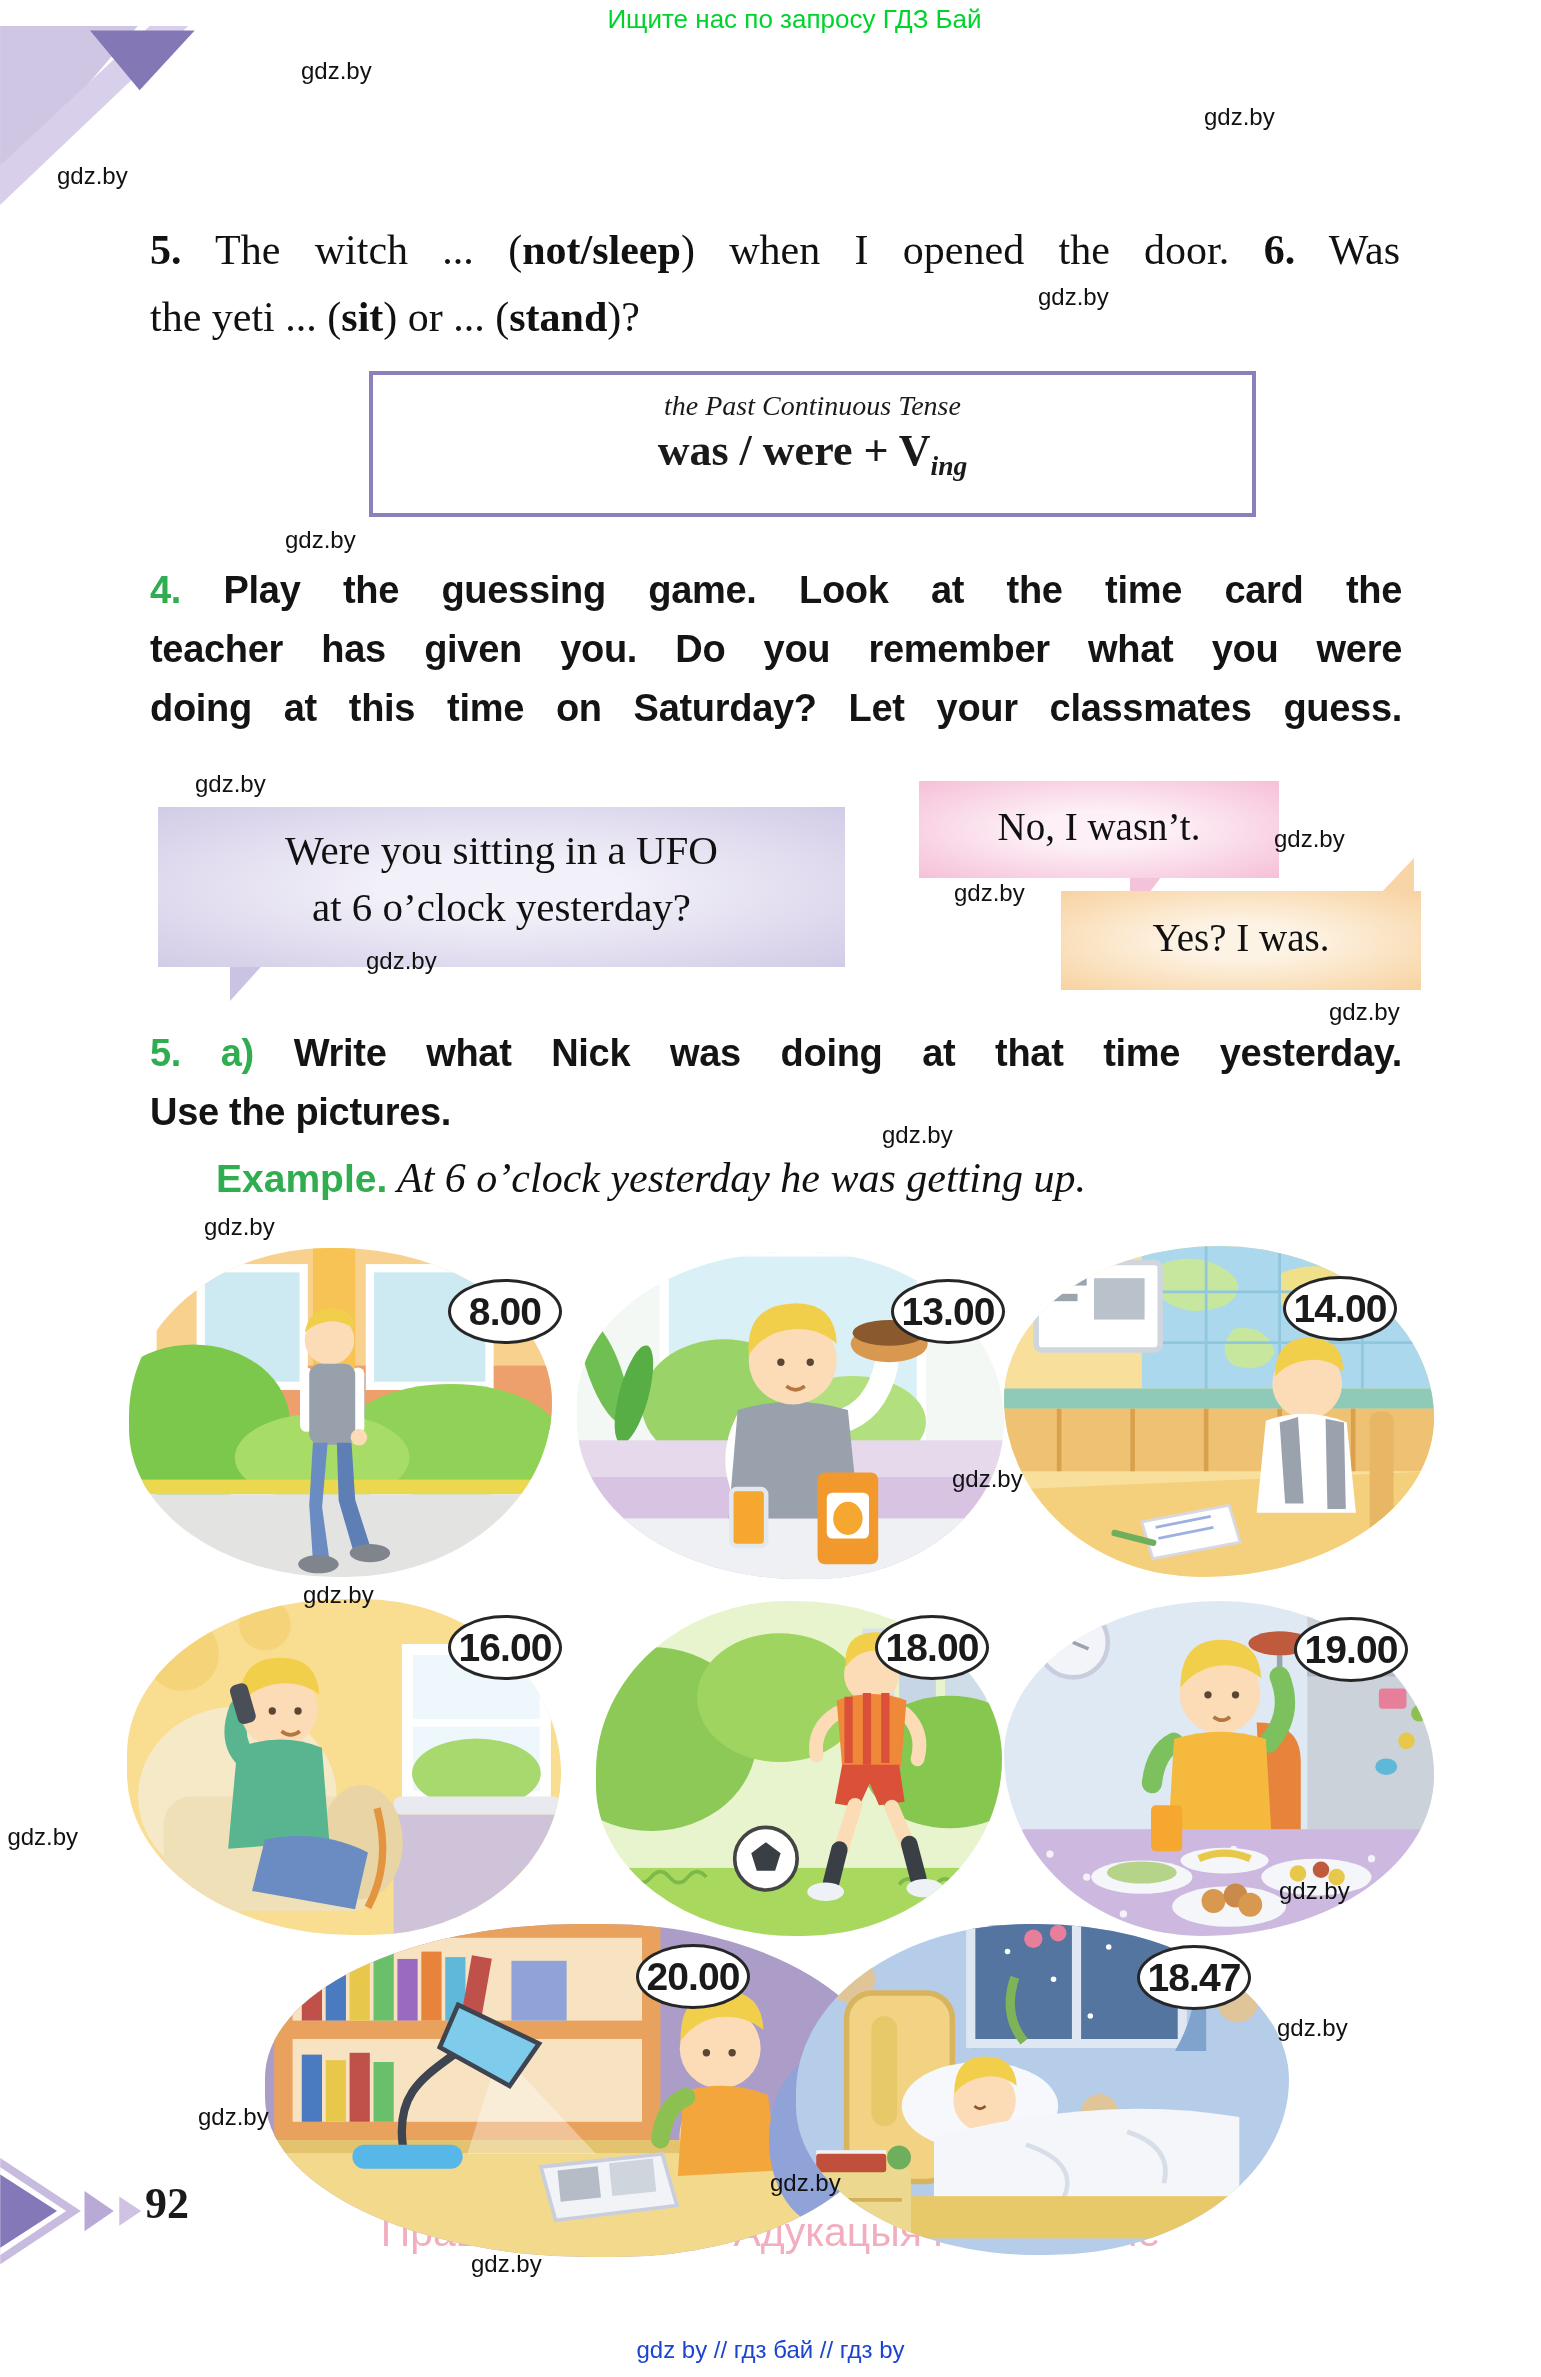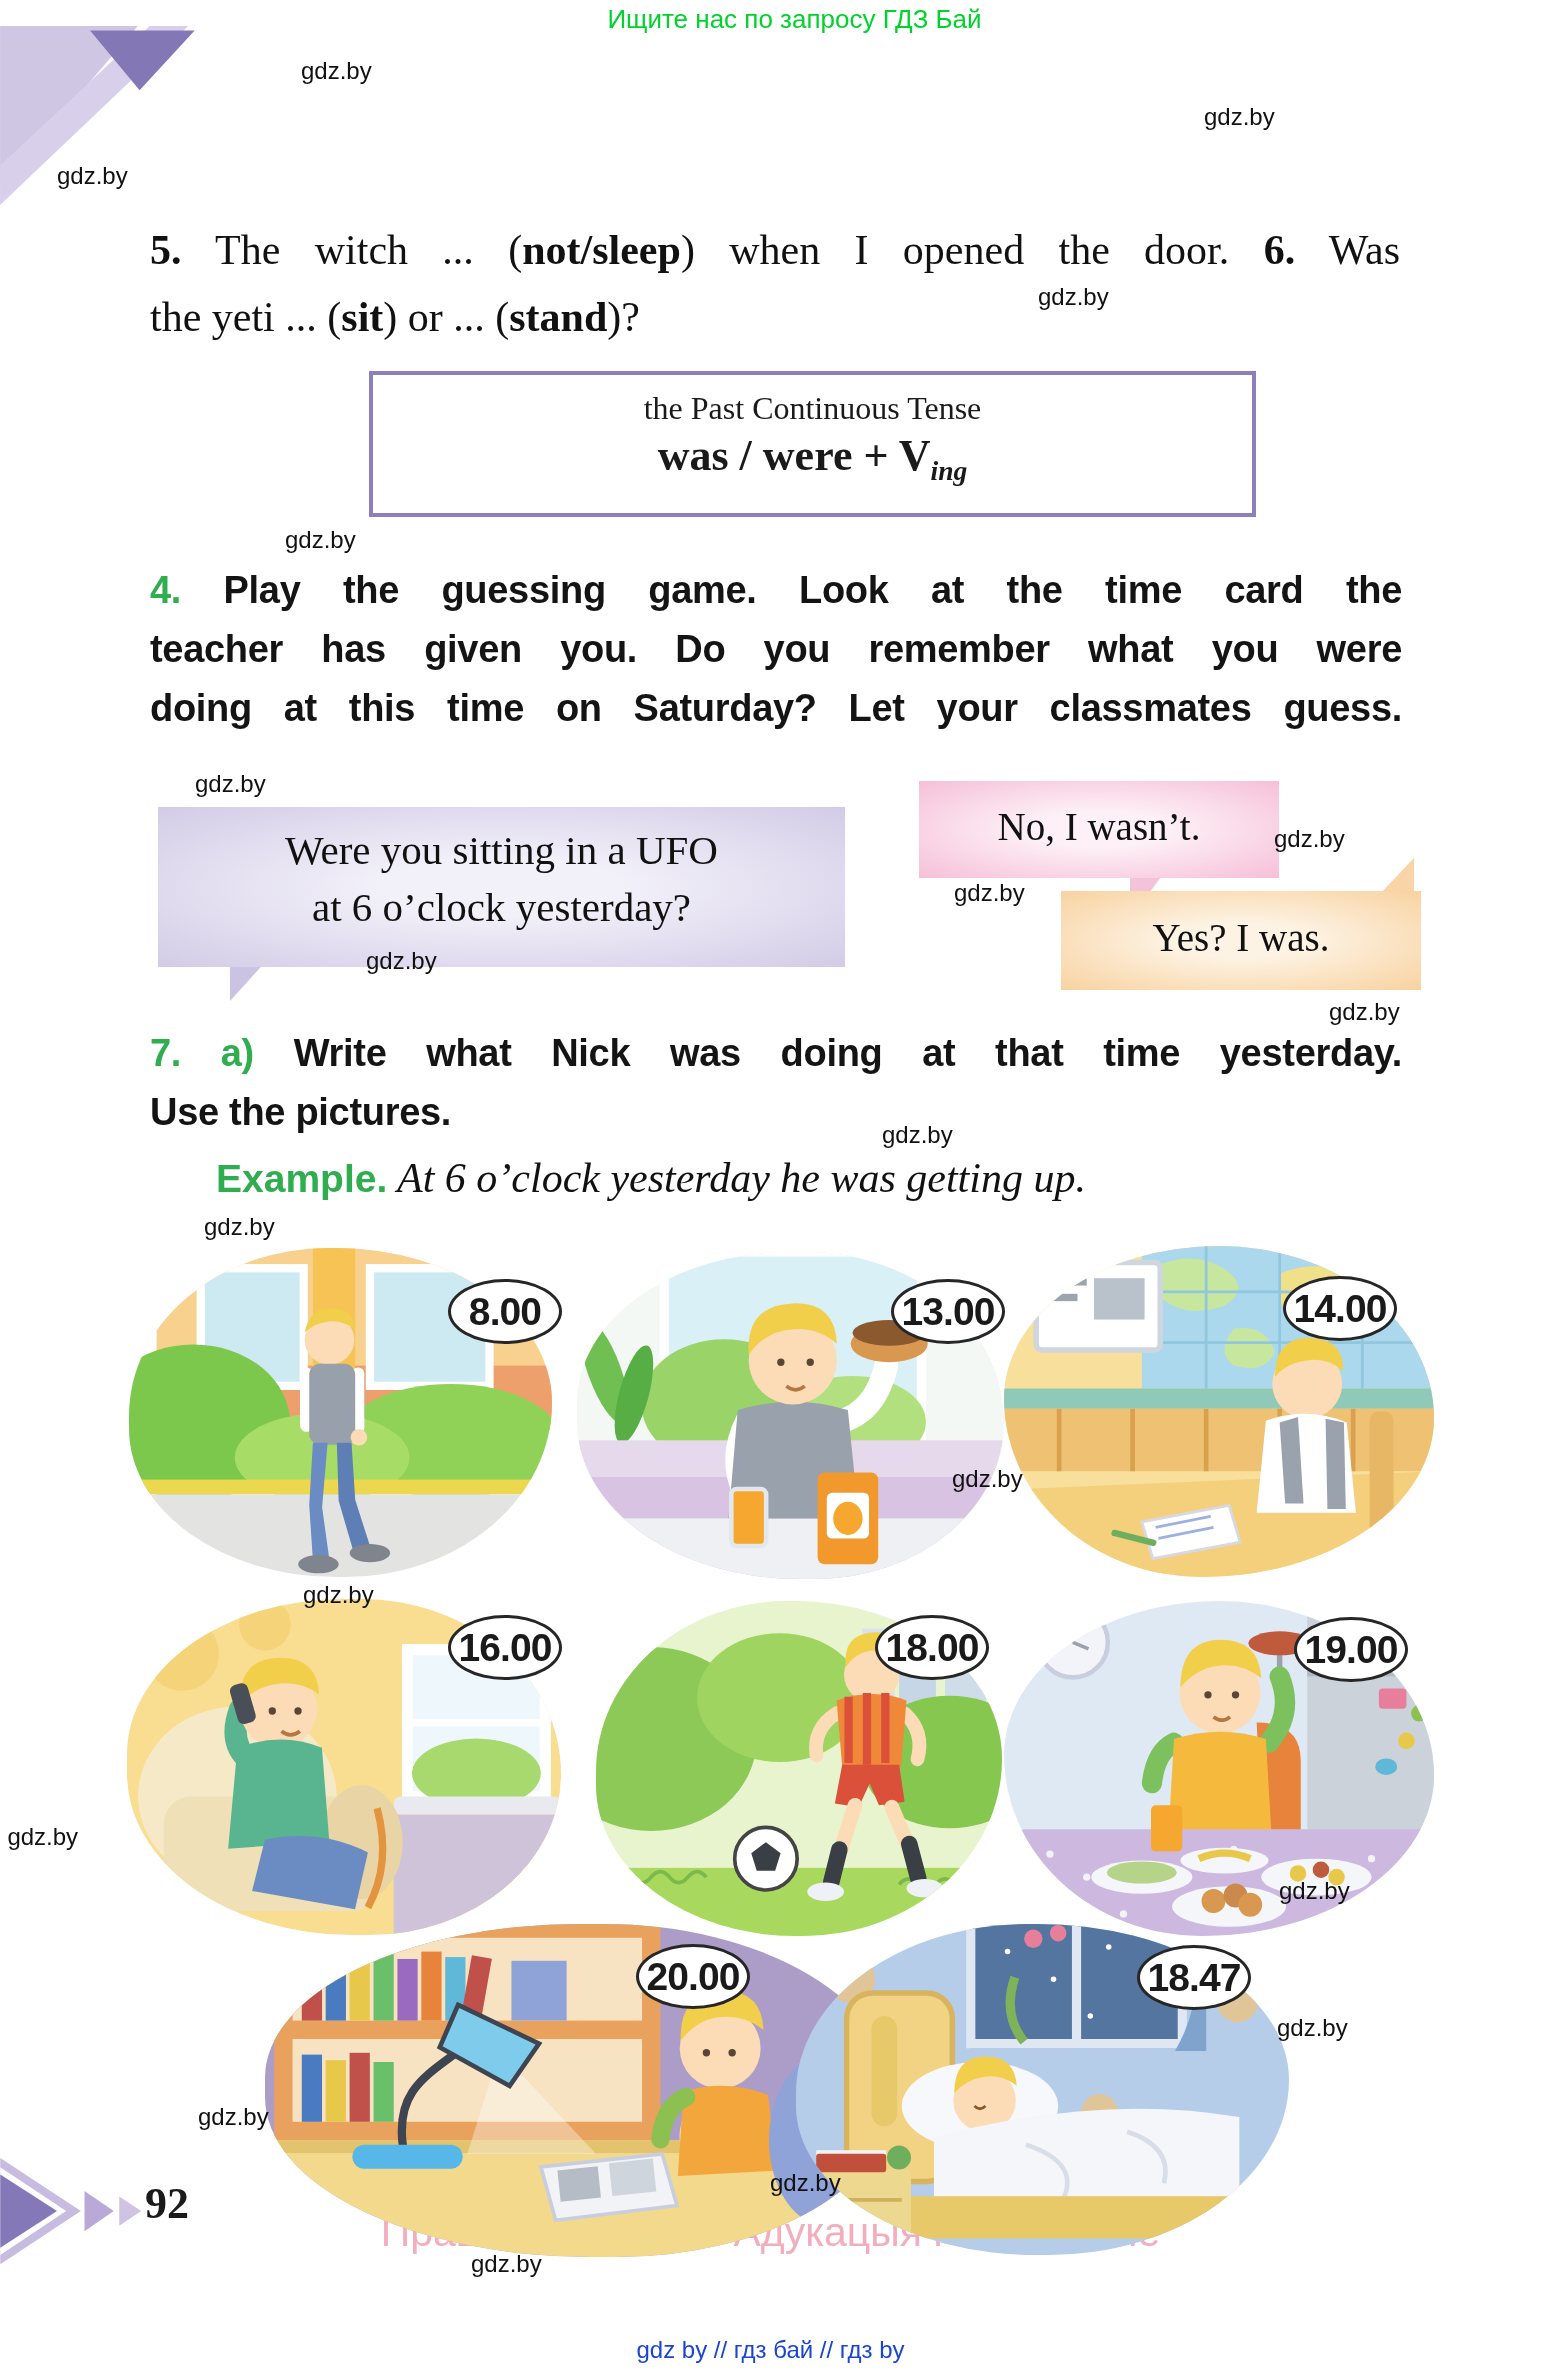--- a/index.html
+++ b/index.html
@@ -10,21 +10,21 @@
   .promo{top:3.7px;left:0;width:100%;text-align:center;font-size:26px;color:#00d32c;padding-left:24px;}
   
   .wm{font-size:24px;color:#111;white-space:nowrap;z-index:9;}
   
   .serif-para{font-family:"Liberation Serif","DejaVu Serif",serif;font-size:42px;line-height:67px;color:#111;}
   .jline{text-align:justify;text-align-last:justify;}
   .b{font-weight:bold;}
   
   .gbox{left:369px;top:371px;width:879px;height:138px;border:4.6px solid #8d80ba;background:#fff;
         text-align:center;font-family:"Liberation Serif","DejaVu Serif",serif;}
-  .gbox .l1{font-size:32px;margin-top:14.7px;}
+  .gbox .l1{font-size:28px;margin-top:14.7px;font-style:italic;}
   .gbox .l2{font-size:44px;font-weight:bold;margin-top:3.7px;}
   .gbox sub{font-size:27.6px;font-style:italic;}
   
   .task{font-size:38px;font-weight:bold;line-height:59px;color:#141414;letter-spacing:-0.3px;}
   .green{color:#2fad4f;}
   
   .bubble{font-family:"Liberation Serif","DejaVu Serif",serif;color:#111;z-index:3;}
   .q-bubble{left:158px;top:807px;width:687px;height:145px;text-align:center;font-size:41px;line-height:57px;
             padding-top:14.7px;background:radial-gradient(ellipse at center,#f2f0f9 25%,#d2cbe6 100%);}
   .q-tail{left:230px;top:950px;width:0;height:0;border-top:51px solid #cbc3e4;border-right:46px solid transparent;}
@@ -111,21 +111,21 @@
   </div>
   <div class="abs q-tail"></div>
 
   <div class="abs bubble no-bubble">No, I wasn’t.</div>
   <div class="abs no-tail"></div>
 
   <div class="abs bubble yes-bubble">Yes? I was.</div>
   <div class="abs yes-tail"></div>
 
   <div class="abs task" style="left:150px;top:1024px;width:1252px">
-    <div class="jline"><span class="green">7. a)</span><span> Write what Nick was doing at that time yesterday.</span></div>
+    <div class="jline"><span class="green">5. a)</span><span> Write what Nick was doing at that time yesterday.</span></div>
     <div>Use the pictures.</div>
   </div>
 
   <div class="abs" style="left:216px;top:1154px">
     <span class="example-label">Example.</span><span class="example-text"> At 6 o’clock yesterday he was getting up.</span>
   </div>
 
   <div class="abs pic r1" style="left:129px;top:1248px;width:423px;height:329px">
     <svg viewBox="0 0 460 358" preserveAspectRatio="none">
       <rect x="30" y="0" width="430" height="198" fill="#f8d18f"></rect>

